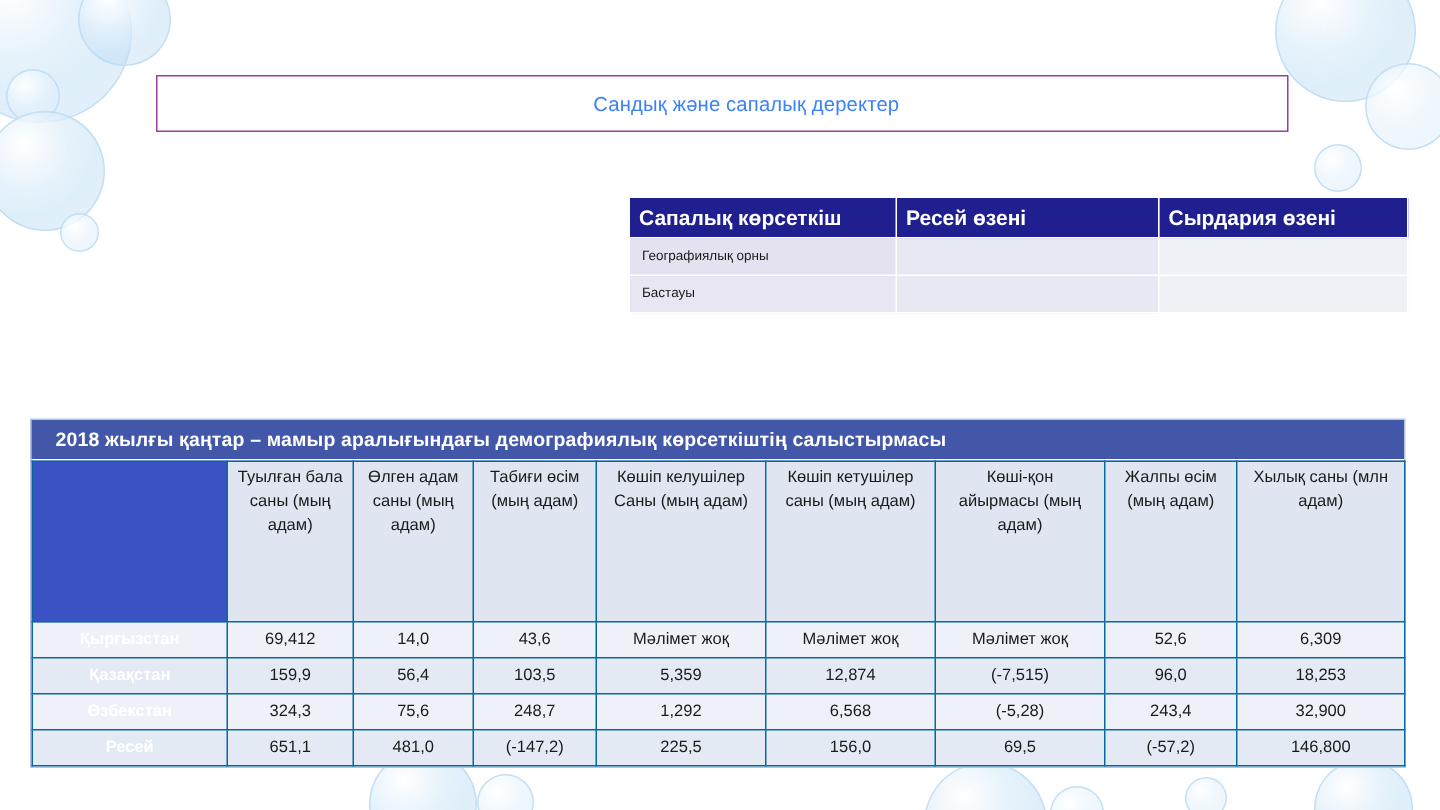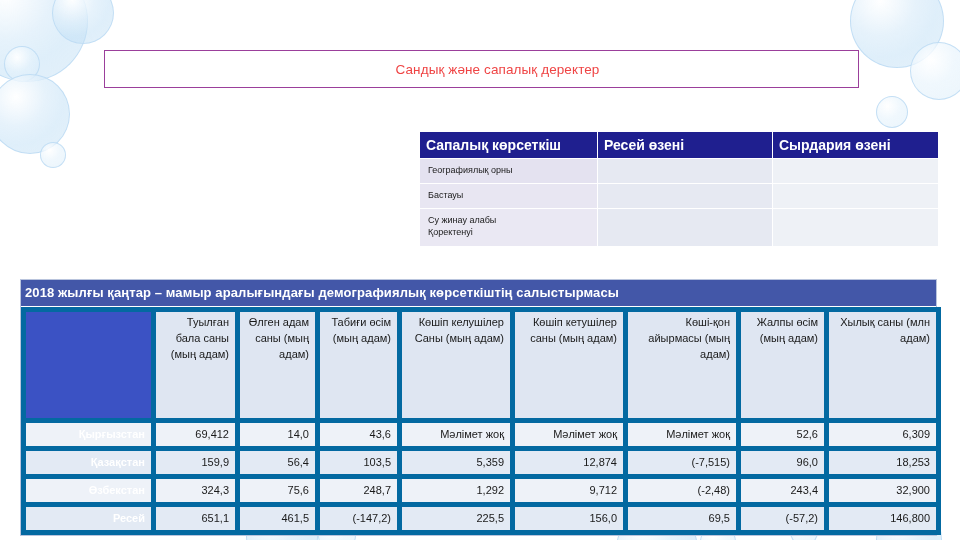--- a/index.html
+++ b/index.html
@@ -41,21 +41,21 @@
     height: 38px;
     background: #ffffff;
     border: 1px solid #9b3f9b;
     box-sizing: border-box;
     display: flex;
     align-items: center;
     justify-content: center;
   }
   .title-banner .title-text {
     font-size: 13.5px;
-    color: #ef4444;
+    color: #3b82f6;
     letter-spacing: 0.1px;
     margin-left: 32px;
   }
 
   
   .top-table {
     position: absolute;
     left: 419px;
     top: 131px;
     width: 519px;
@@ -101,37 +101,37 @@
     width: 917px;
     border: 1px solid #b9c4dd;
     background: #ffffff;
     box-sizing: border-box;
   }
   .bottom-title {
     background: #4357a8;
     color: #ffffff;
     font-size: 13px;
     font-weight: bold;
-    padding: 5px 12px 6px 4px;
+    padding: 5px 12px 6px 16px;
     letter-spacing: 0.1px;
     border-bottom: 1px solid #ffffff;
   }
   .bottom-table {
     width: 100%;
     border-collapse: collapse;
     table-layout: fixed;
   }
   .bottom-table th,
   .bottom-table td {
-    border: 5px solid #0369a1;
+    border: 1px solid #0369a1;
     font-size: 11px;
     color: #1a1a1a;
     padding: 3px 6px;
     vertical-align: top;
-    text-align: right;
+    text-align: center;
   }
   .bottom-table thead th {
     background: #dfe6f2;
     font-weight: normal;
     height: 100px;
     vertical-align: top;
     line-height: 1.45;
   }
   .bottom-table thead th.corner {
     background: #3b52c4;
@@ -200,26 +200,20 @@
     <tr class="r0">
       <td class="c0">Географиялық орны</td>
       <td class="c1"></td>
       <td class="c2"></td>
     </tr>
     <tr class="r1">
       <td class="c0">Бастауы</td>
       <td class="c1"></td>
       <td class="c2"></td>
     </tr>
-    <tr class="r2">
-      <td class="c0" style="white-space:pre-line;">Су жинау алабы
-Қоректенуі</td>
-      <td class="c1"></td>
-      <td class="c2"></td>
-    </tr>
   </tbody>
 </table>
 
 <div class="bottom-wrap">
   <div class="bottom-title">2018 жылғы қаңтар – мамыр аралығындағы демографиялық көрсеткіштің салыстырмасы</div>
   <table class="bottom-table">
     <colgroup>
       <col class="bc0">
         <col class="bc1">
         <col class="bc2">
@@ -265,29 +259,29 @@
         <td>(-7,515)</td>
         <td>96,0</td>
         <td>18,253</td>
       </tr>
       <tr>
         <td class="rowhead">Өзбекстан</td>
         <td>324,3</td>
         <td>75,6</td>
         <td>248,7</td>
         <td>1,292</td>
-        <td>9,712</td>
-        <td>(-2,48)</td>
+        <td>6,568</td>
+        <td>(-5,28)</td>
         <td>243,4</td>
         <td>32,900</td>
       </tr>
       <tr>
         <td class="rowhead">Ресей</td>
         <td>651,1</td>
-        <td>461,5</td>
+        <td>481,0</td>
         <td>(-147,2)</td>
         <td>225,5</td>
         <td>156,0</td>
         <td>69,5</td>
         <td>(-57,2)</td>
         <td>146,800</td>
       </tr>
     </tbody>
   </table>
 </div>

